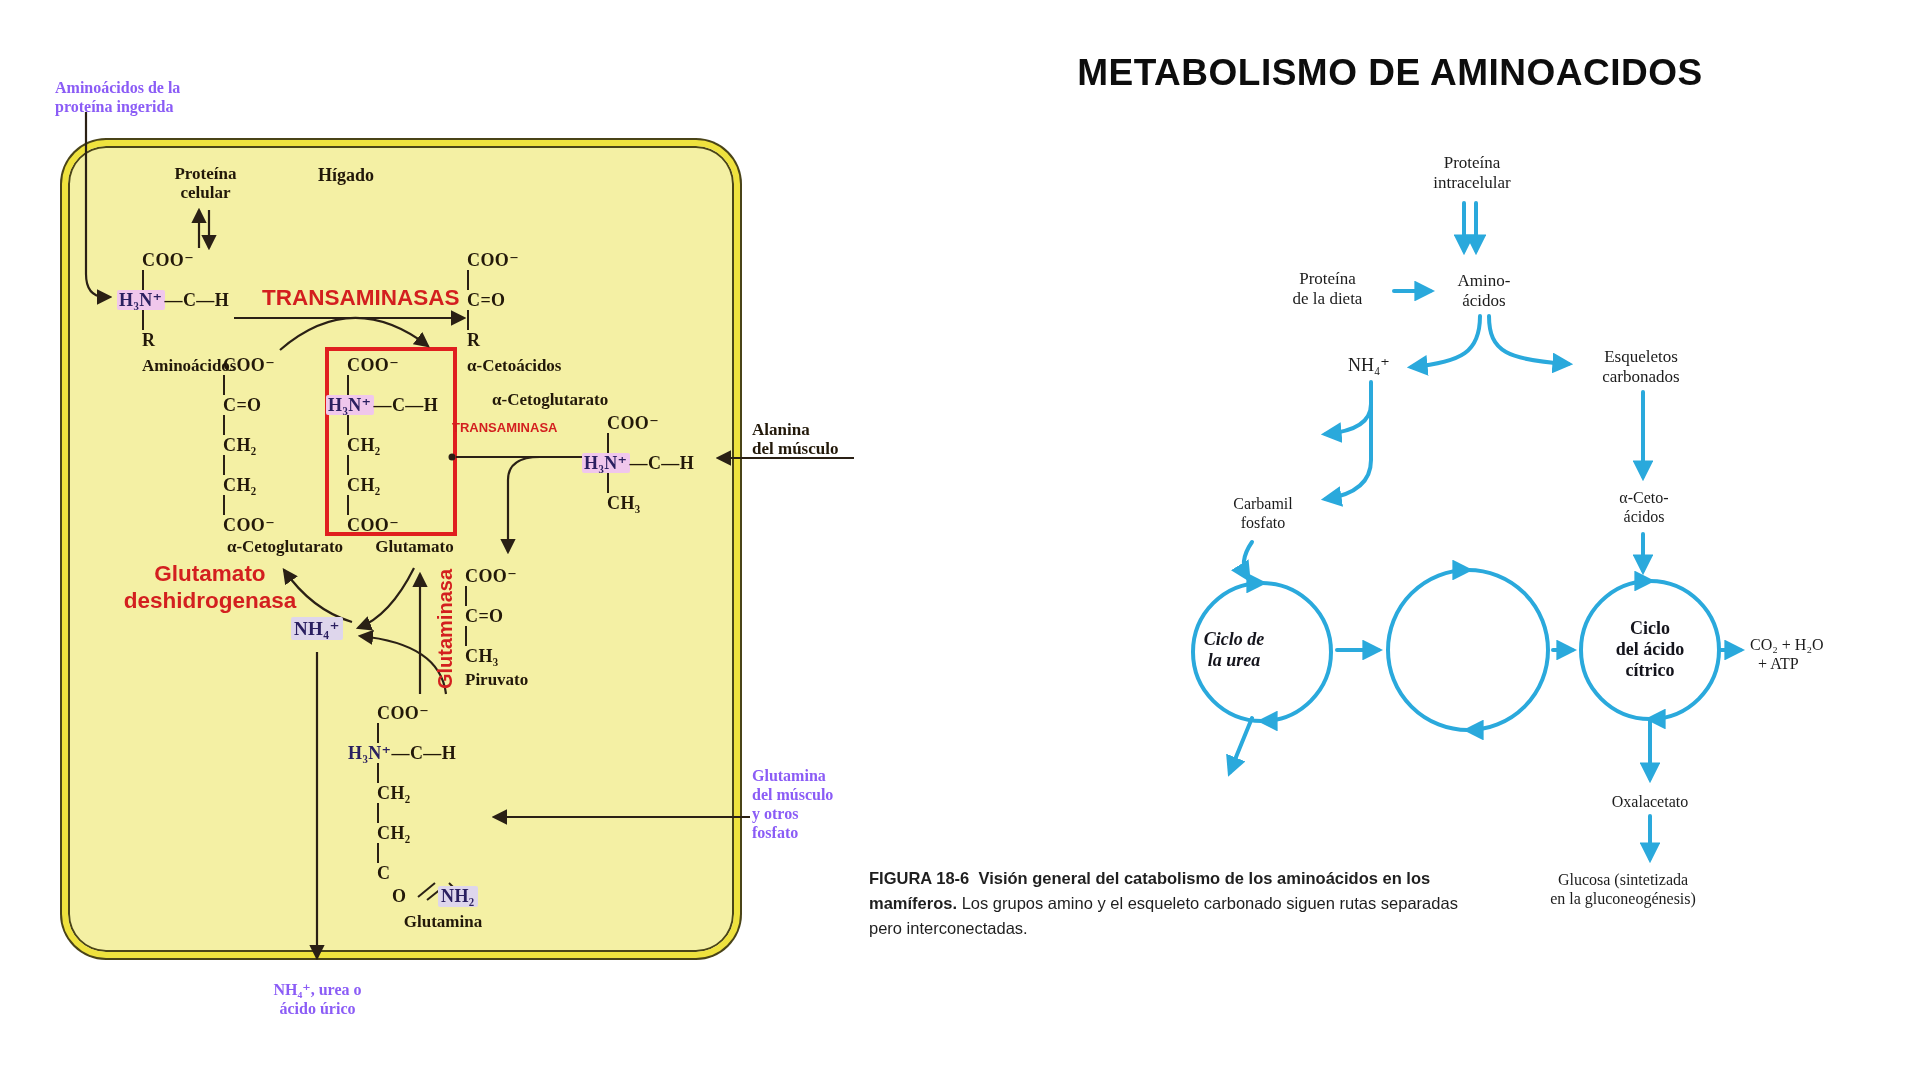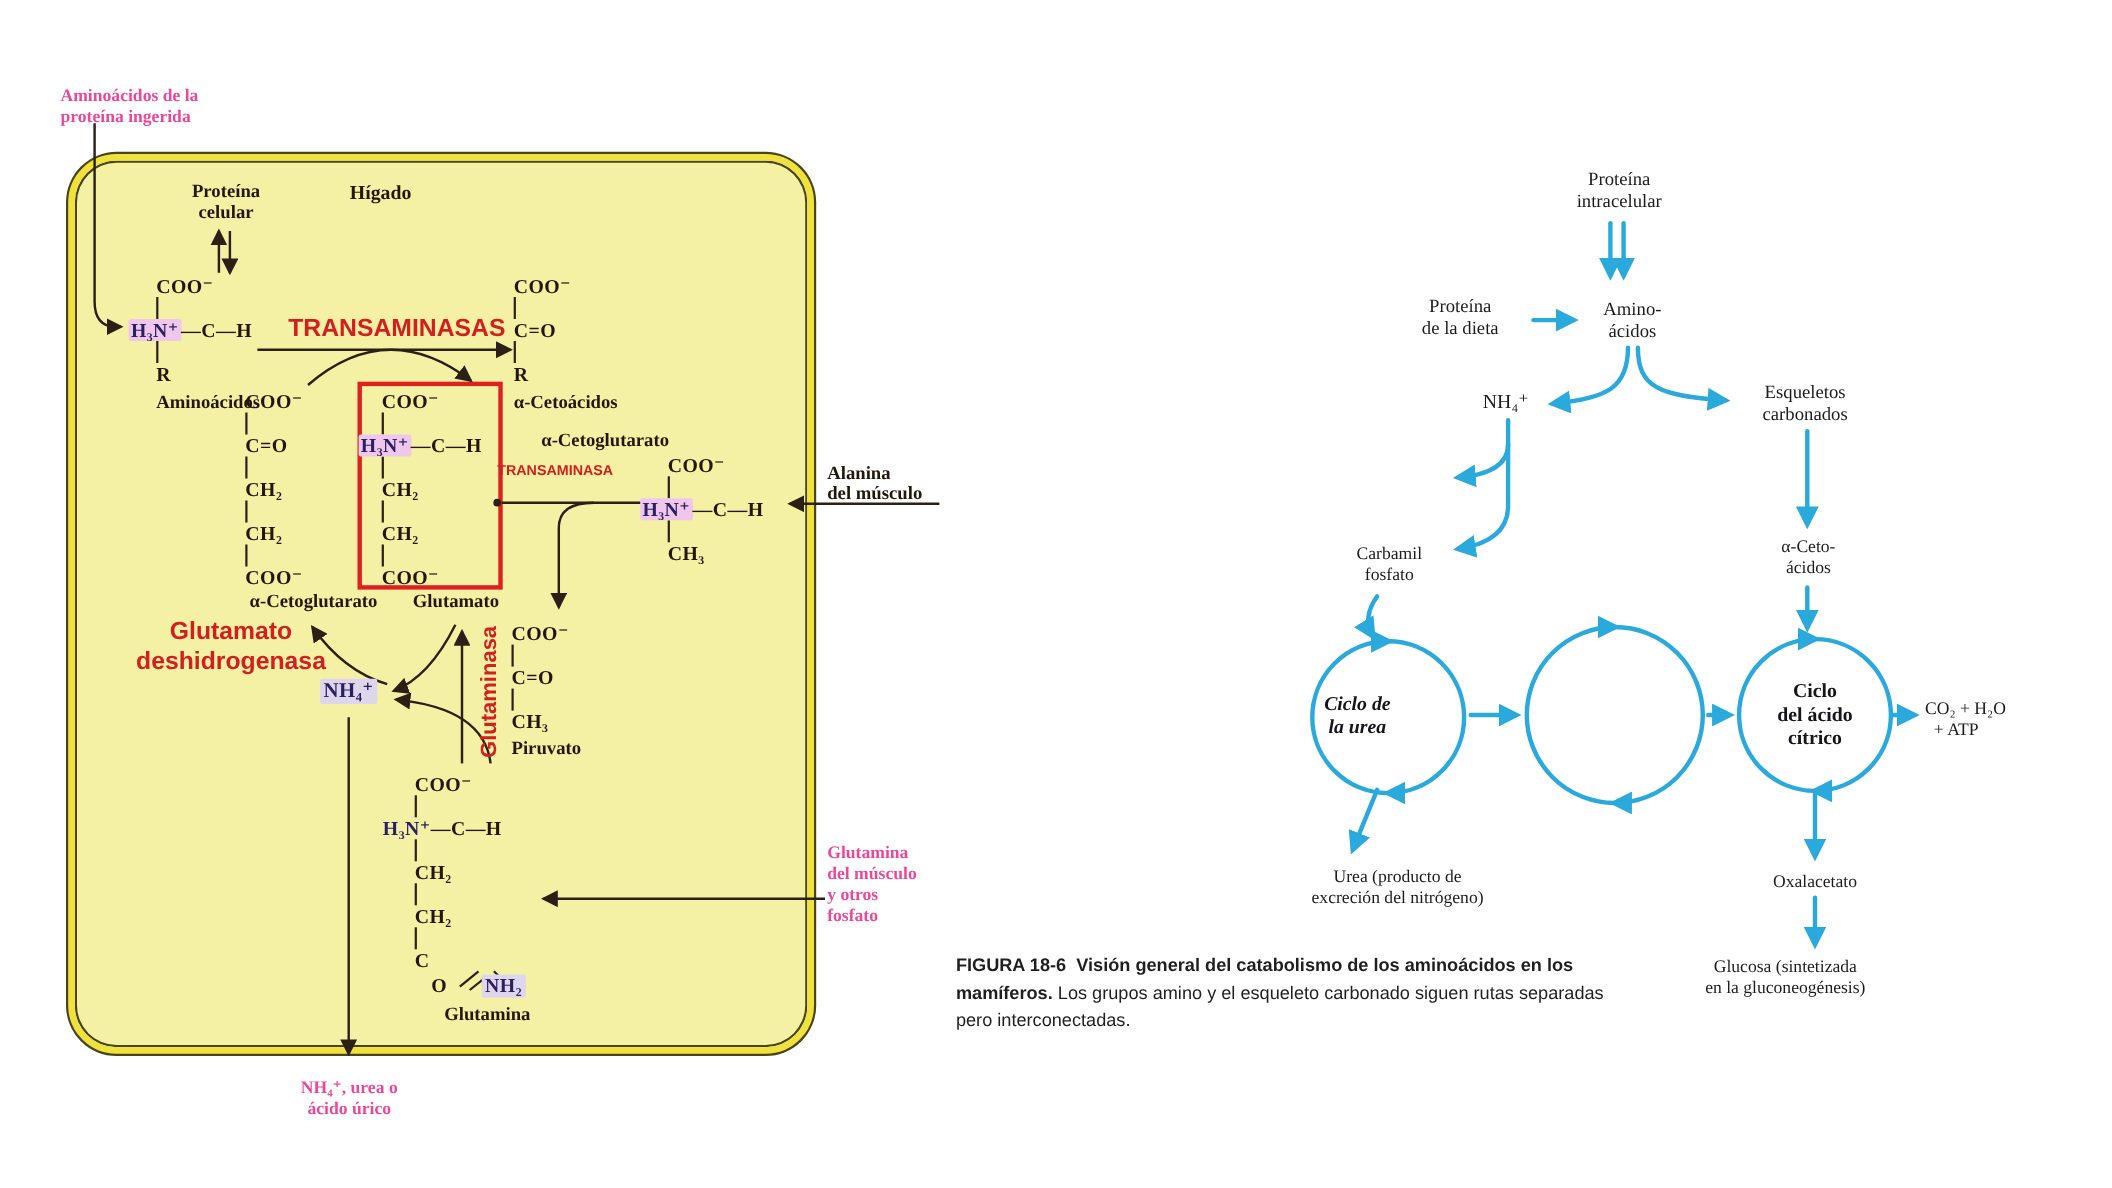--- a/index.html
+++ b/index.html
@@ -2,21 +2,21 @@
 <html><head>
 <meta charset="utf-8">
 <style>
   html,body{margin:0;padding:0;background:#ffffff;}
   #stage{position:relative;width:1920px;height:1080px;background:#ffffff;overflow:hidden;
          font-family:"Liberation Serif","DejaVu Serif",serif;}
   .abs{position:absolute;}
   .ctr{text-align:center;}
   .nw{white-space:nowrap;}
   .lbl{font-size:17px;font-weight:bold;color:#221809;line-height:19px;}
-  .lbl-sm{font-size:16px;font-weight:bold;color:#ec4899;line-height:19px;}
+  .lbl-sm{font-size:16px;font-weight:bold;color:#8b5cf6;line-height:19px;}
   .formula{font-size:18px;font-weight:bold;color:#221809;letter-spacing:.4px;}
   .purple{color:#2a1f60;}
   .hl-pink{background:#f0c7ec;padding:0 2px;border-radius:2px;}
   .hl-lav{background:#ded6ec;padding:0 3px;border-radius:2px;}
   .red{color:#d31f1f;font-family:"Liberation Sans","DejaVu Sans",sans-serif;font-weight:bold;}
   .panel{left:62px;top:140px;width:666px;height:806px;background:#f4f0a4;
          border:6px solid #efe23e;border-radius:44px;
          box-shadow:0 0 0 2px #4a4418, inset 0 0 0 2px #4a4418;z-index:1;}
   .struct{display:flex;flex-direction:column;align-items:flex-start;width:130px;z-index:3;}
   .struct .frow{height:20px;line-height:20px;white-space:nowrap;}
@@ -216,20 +216,21 @@
     <div>del músculo</div>
     <div>y otros</div>
     <div>fosfato</div>
   </div>
 
   <div class="abs t3 lbl-sm ctr" style="left:255px;top:980px;width:125px;">
     <div>NH₄⁺, urea o</div>
     <div>ácido úrico</div>
   </div>
 
+  <div class="abs t3 title ctr nw" style="left:1040px;top:52px;width:700px;">METABOLISMO DE AMINOACIDOS</div>
 
   <div class="abs t3 rserif ctr" style="left:1398px;top:153px;width:148px;">
     <div>Proteína</div>
     <div>intracelular</div>
   </div>
 
   <div class="abs t3 rserif ctr" style="left:1270px;top:269px;width:115px;">
     <div>Proteína</div>
     <div>de la dieta</div>
   </div>
@@ -267,24 +268,20 @@
     <div>Ciclo</div>
     <div>del ácido</div>
     <div>cítrico</div>
   </div>
 
   <div class="abs t3 rserif-sm" style="left:1750px;top:635px;">
     <div>CO₂ + H₂O</div>
     <div style="padding-left:8px;">+ ATP</div>
   </div>
 
-  <div class="abs t3 rserif-sm ctr" style="left:1158px;top:788px;width:225px;">
-    <div>Urea (producto de</div>
-    <div>excreción del nitrógeno)</div>
-  </div>
 
   <div class="abs t3 rserif-sm ctr nw" style="left:1595px;top:792px;width:110px;">Oxalacetato</div>
 
   <div class="abs t3 rserif-sm ctr" style="left:1518px;top:870px;width:210px;">
     <div>Glucosa (sintetizada</div>
     <div>en la gluconeogénesis)</div>
   </div>
 
   <p class="abs t3 caption" style="left:869px;top:866px;width:590px;margin:0;">
     <span class="b">FIGURA 18-6</span>&nbsp;

